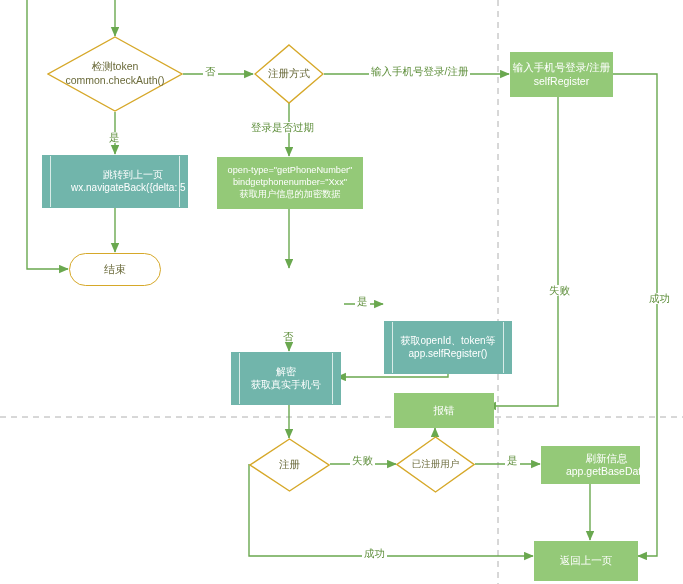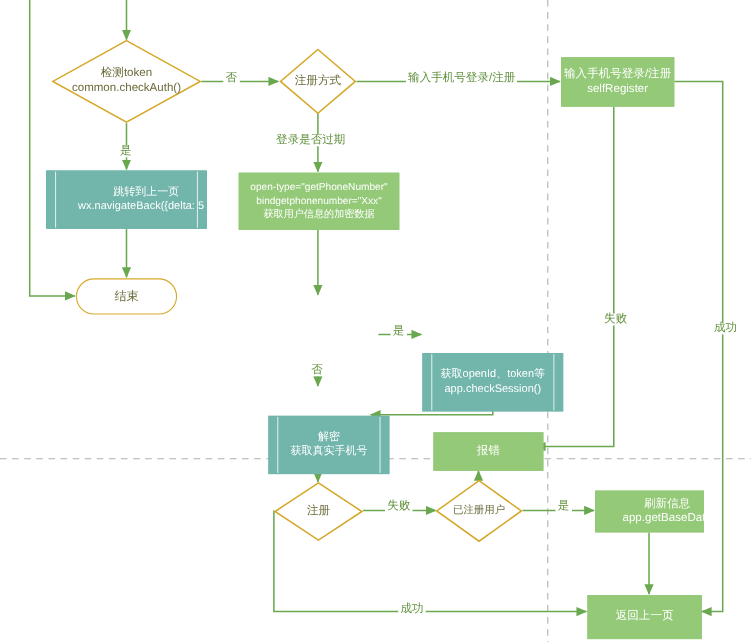--- a/index.html
+++ b/index.html
@@ -226,24 +226,24 @@
     <span class="ln">获取用户信息的加密数据</span>
   </div>
 
   <div class="terminator" style="left:69px; top:253px; width:92px; height:33px;text-align:right;">
     <span>结束</span>
   </div>
 
 
   <div class="node box-teal" style="left:384px; top:277px; width:128px; height:53px;margin-top:44px;">
     <span class="ln">获取openId、token等</span>
-    <span class="ln">app.checkSession()</span>
-  </div>
-
-  <div class="node box-teal" style="left:244px; top:352px; width:110px; height:53px;margin-top:26px;">
+    <span class="ln">app.selfRegister()</span>
+  </div>
+
+  <div class="node box-teal" style="left:231px; top:352px; width:110px; height:53px;">
     <span class="ln">解密</span>
     <span class="ln">获取真实手机号</span>
   </div>
 
   <div class="node box-green" style="left:394px; top:393px; width:100px; height:35px;">
     <span class="ln">报错</span>
   </div>
 
   <div class="diamond" style="left:249px; top:438px; width:81px; height:54px;">
     <svg class="dshape" viewBox="0 0 81 54" preserveAspectRatio="none">

